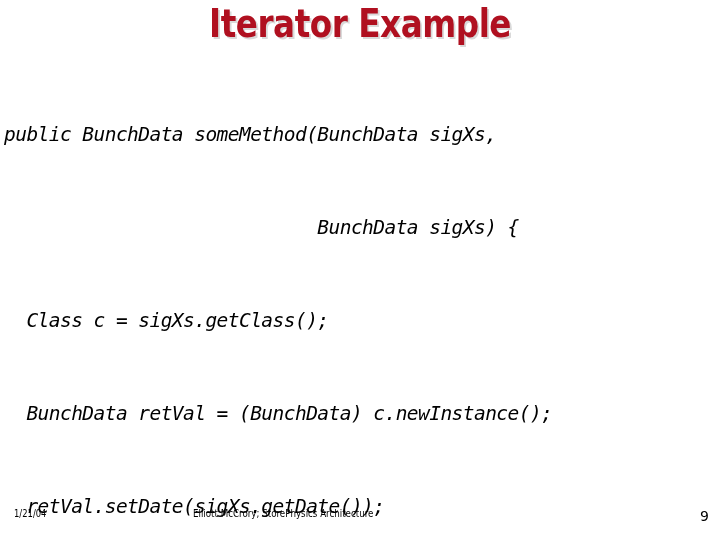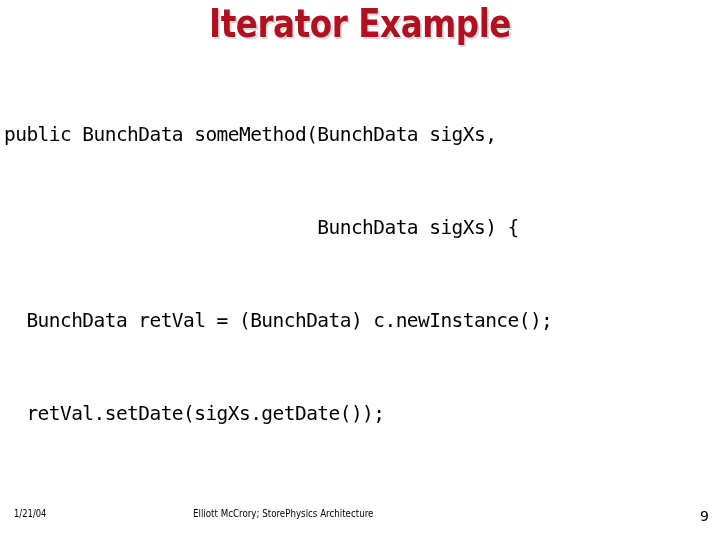--- a/index.html
+++ b/index.html
@@ -54,20 +54,21 @@
     font-size: 19.5px;
     line-height: 31px;
     color: #000000;
     white-space: pre;
     letter-spacing: -0.55px;
   }
   .code-line {
     display: block;
     height: 31px;
     white-space: pre;
+    font-style: italic;
   }
 
   
   #footer-date {
     position: absolute;
     left: 14px;
     top: 507px;
     font-family: "DejaVu Sans", sans-serif;
     font-size: 11px;
     font-stretch: condensed;
@@ -101,20 +102,21 @@
 </head>
 <body>
 
 <div id="slide">
 
   <div id="slide-title">Iterator Example</div>
 
   <div id="code-block">
     <span class="code-line">public BunchData someMethod(BunchData sigXs,</span>
     <span class="code-line">                            BunchData sigXs) {</span>
+    <span class="code-line">  Class c = sigXs.getClass();</span>
     <span class="code-line">  BunchData retVal = (BunchData) c.newInstance();</span>
     <span class="code-line">  retVal.setDate(sigXs.getDate());</span>
     
     
     
     
     
     
     
     

